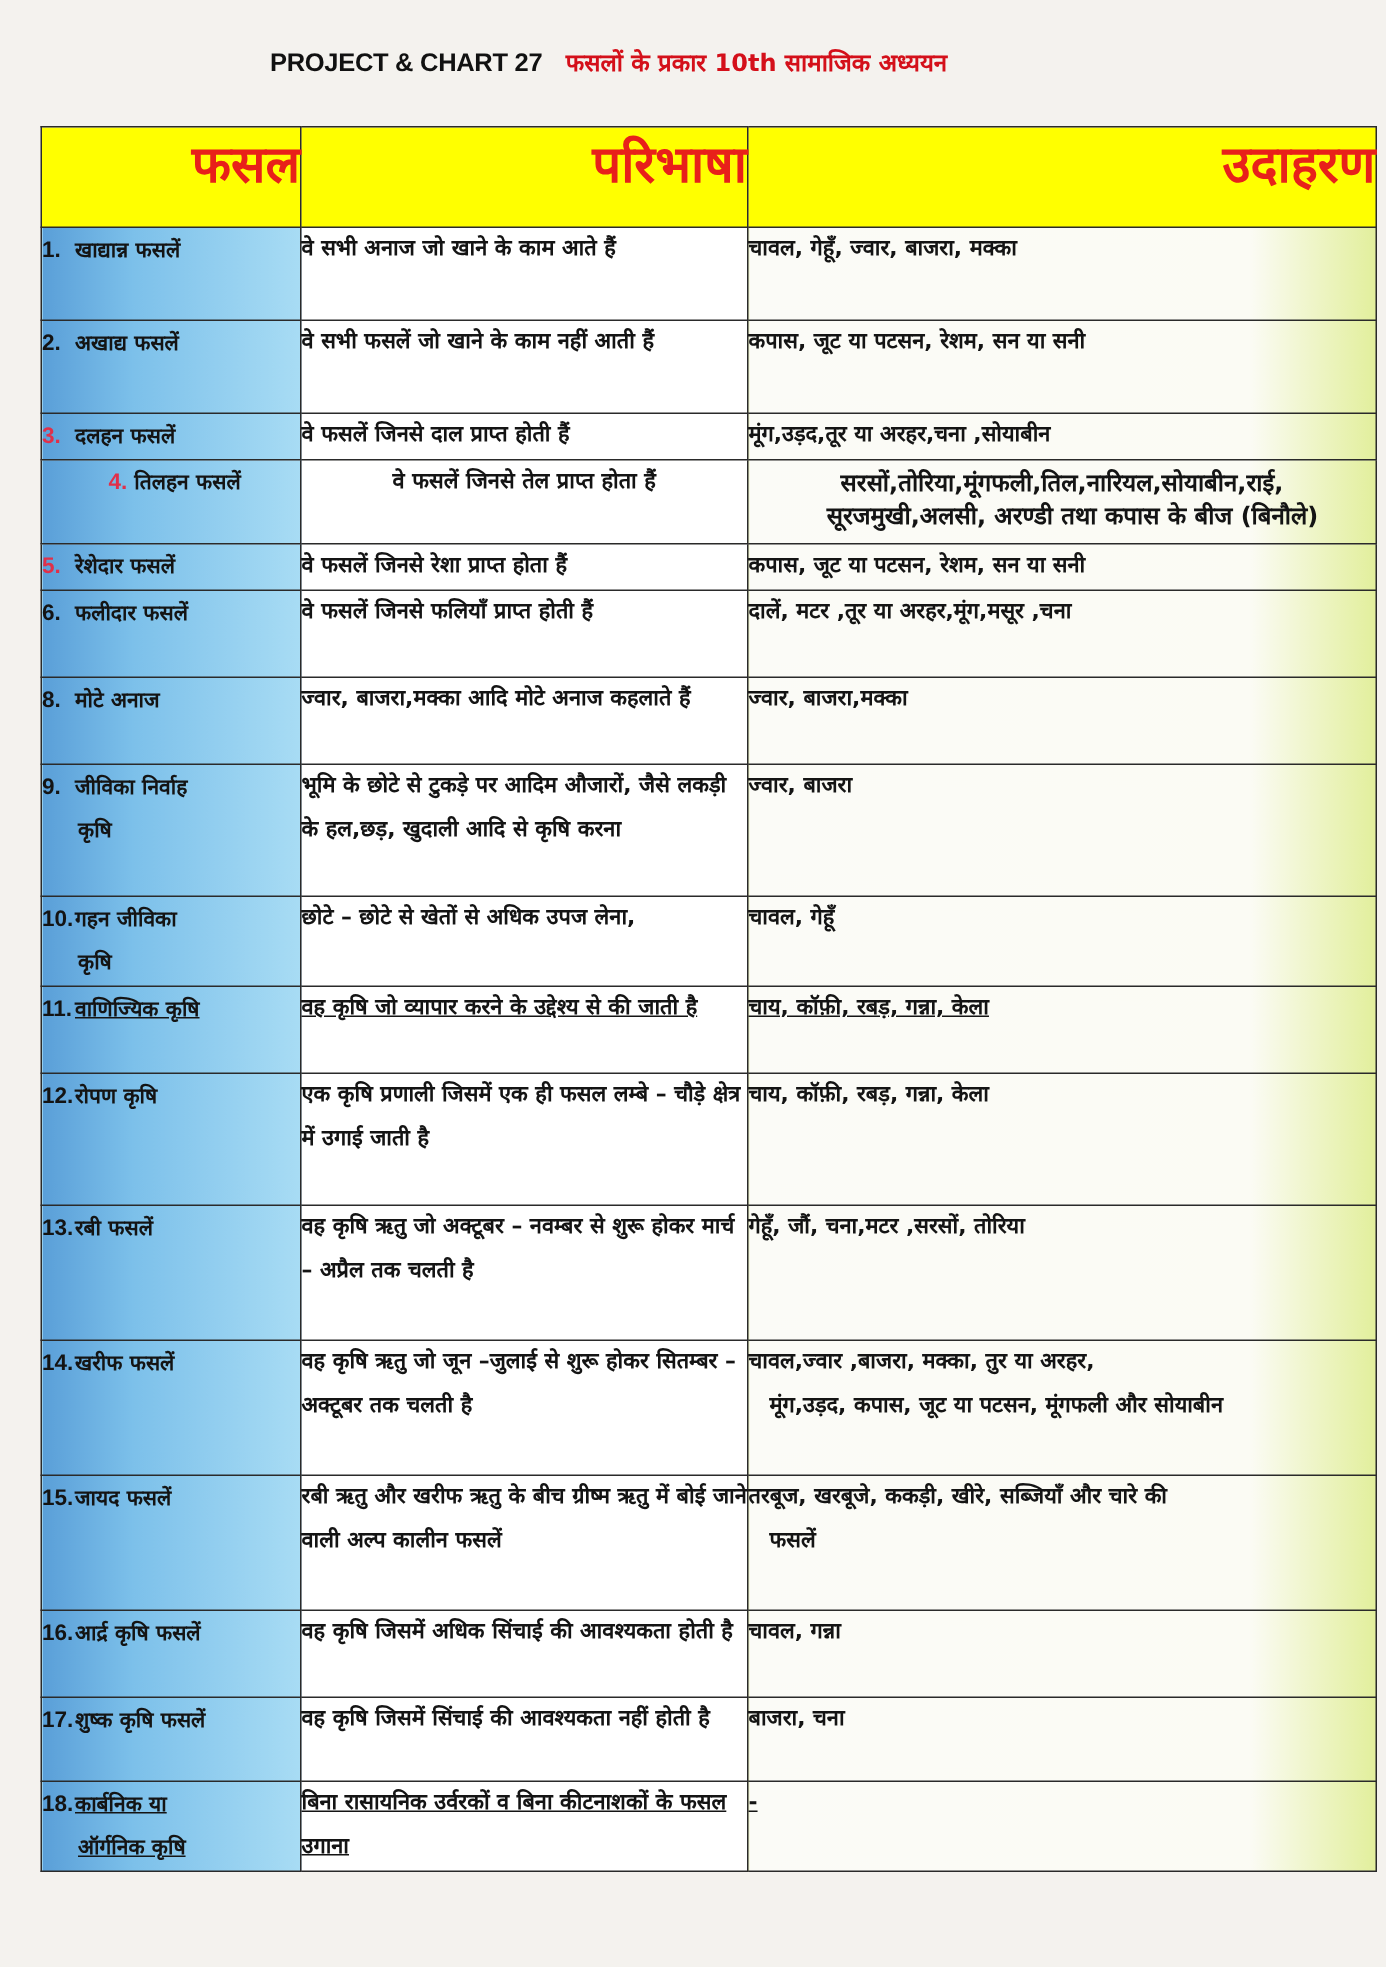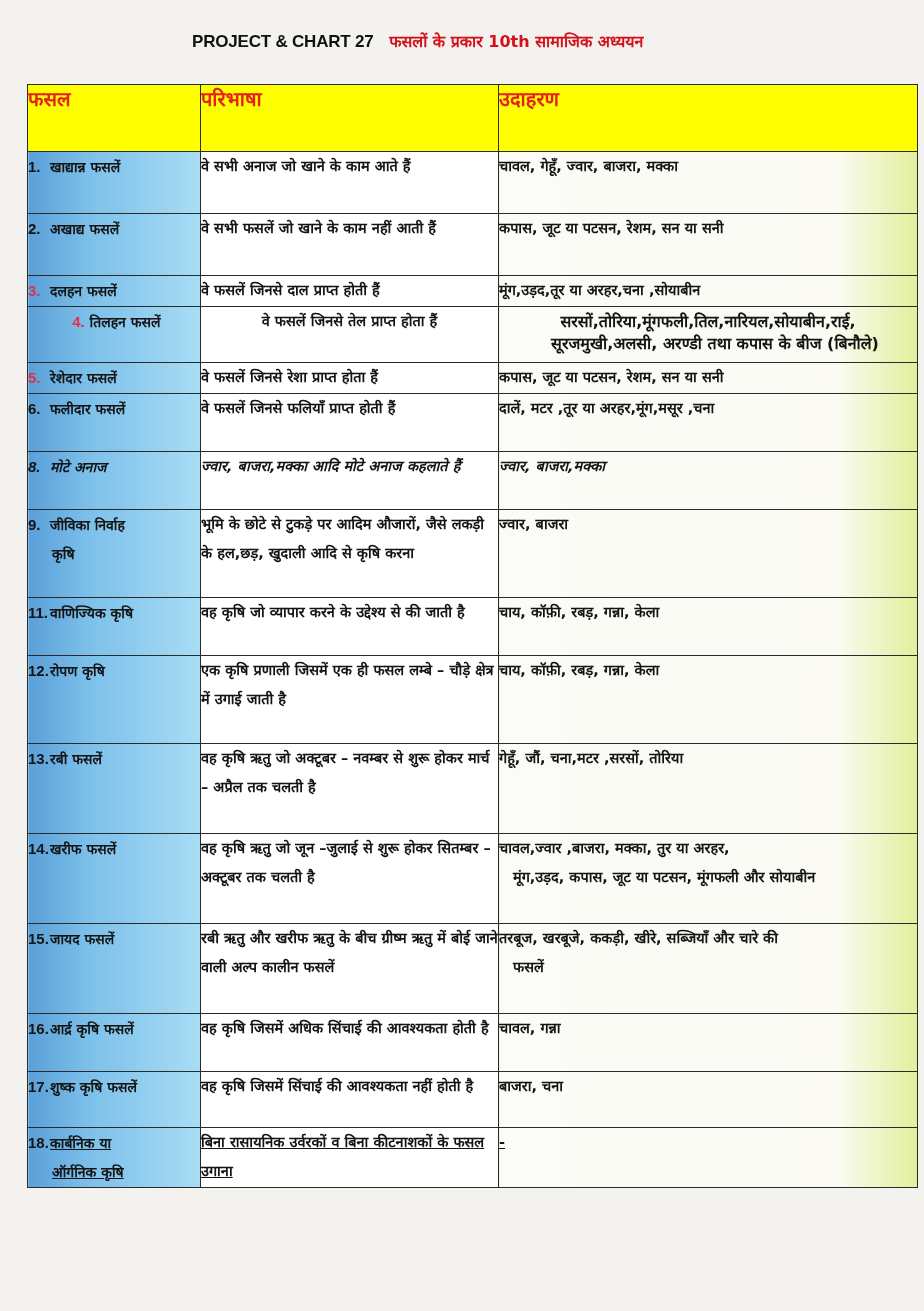--- a/index.html
+++ b/index.html
@@ -11,21 +11,21 @@
       width: 924px;
       height: 1311px;
       position: relative;
       overflow: hidden;
       font-family: "DejaVu Sans", sans-serif;
       color: #141414;
     }
     .page-title {
       position: absolute;
       top: 30px;
-      left: 192px;
+      left: 180px;
       white-space: nowrap;
       font-weight: bold;
     }
     .page-title .en {
       font-family: "Liberation Sans", sans-serif;
       font-size: 17px;
       color: #111;
       letter-spacing: -0.2px;
     }
     .page-title .hi {
@@ -43,23 +43,23 @@
     }
     table.chart td, table.chart th {
       border: 1.5px solid #2a2a2a;
       vertical-align: top;
       padding: 0;
     }
     th.hdr {
       height: 66px;
       background: #ffff00;
       color: #e8201a;
-      font-size: 20px;
-      font-weight: bold;
-      text-align: left;
+      font-size: 34px;
+      font-weight: bold;
+      text-align: right;
       vertical-align: middle;
     }
     col.c1 { width: 173px; }
     col.c2 { width: 298px; }
     col.c3 { width: 419px; }
     td.crop {
       background: linear-gradient(90deg, #5a9fd8 0%, #7cc0ea 35%, #a8dcf4 100%);
       font-weight: bold;
       font-size: 14px;
       line-height: 29px;
@@ -164,39 +164,48 @@
   </tr>
       <tr style="height: 58px;">
     <td class="crop">
       <span class="num">6.</span><span class="crop-name">फलीदार फसलें</span>
     </td>
     <td class="def">वे फसलें जिनसे फलियाँ प्राप्त होती हैं</td>
     <td class="ex">
       <span class="ex-line">दालें, मटर ,तूर या अरहर,मूंग,मसूर ,चना</span>
     </td>
   </tr>
-      <tr style="height: 58px; font-style: italic;">
+      <tr style="height: 58px;">
     <td class="crop">
       <span class="num">8.</span><span class="crop-name">मोटे अनाज</span>
     </td>
     <td class="def">ज्वार, बाजरा,मक्का आदि मोटे अनाज कहलाते हैं</td>
     <td class="ex">
       <span class="ex-line">ज्वार, बाजरा,मक्का</span>
     </td>
   </tr>
       <tr style="height: 88px; margin-top: 28px;">
     <td class="crop">
       <span class="num">9.</span><span class="crop-name">जीविका निर्वाह</span><span class="crop-cont">कृषि</span>
     </td>
     <td class="def">भूमि के छोटे से टुकड़े पर आदिम औजारों, जैसे लकड़ी के हल,छड़, खुदाली आदि से कृषि करना</td>
     <td class="ex">
       <span class="ex-line">ज्वार, बाजरा</span>
     </td>
   </tr>
-      <tr style="height: 58px;">
+      <tr style="height: 60px;">
+    <td class="crop">
+      <span class="num">10.</span><span class="crop-name">गहन जीविका</span><span class="crop-cont">कृषि</span>
+    </td>
+    <td class="def">छोटे – छोटे से खेतों से अधिक उपज लेना,</td>
+    <td class="ex">
+      <span class="ex-line">चावल, गेहूँ</span>
+    </td>
+  </tr>
+      <tr style="height: 58px; text-decoration: underline;">
     <td class="crop">
       <span class="num">11.</span><span class="crop-name">वाणिज्यिक कृषि</span>
     </td>
     <td class="def">वह कृषि जो व्यापार करने के उद्देश्य से की जाती है</td>
     <td class="ex">
       <span class="ex-line">चाय, कॉफ़ी, रबड़, गन्ना, केला</span>
     </td>
   </tr>
       <tr style="height: 88px;">
     <td class="crop">

